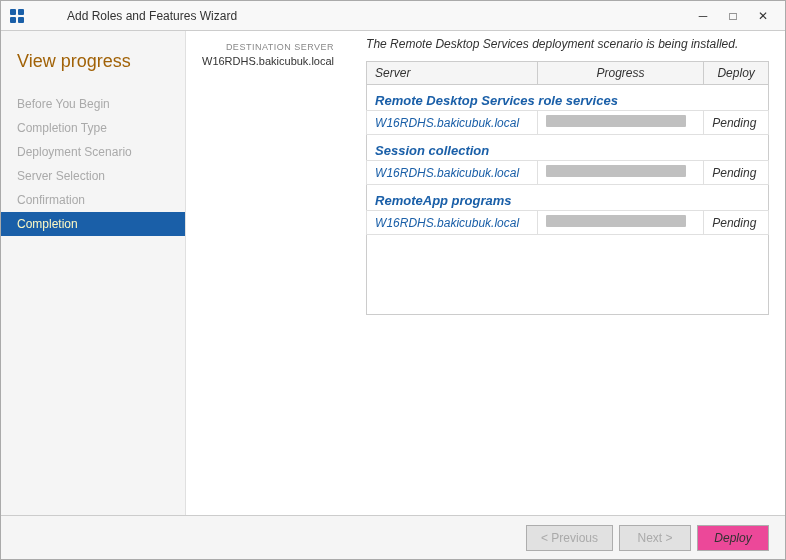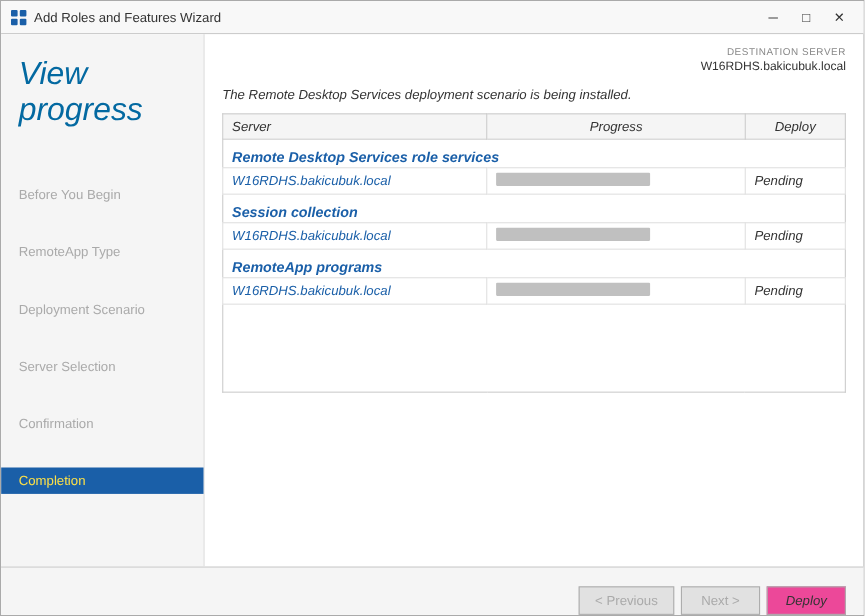--- a/index.html
+++ b/index.html
@@ -31,20 +31,21 @@
     .title-bar-icon {
       width: 16px;
       height: 16px;
       margin-right: 6px;
       flex-shrink: 0;
     }
     .title-bar-text {
       flex: 1;
       font-size: 12px;
       color: #333;
+      margin-left: 36px;
     }
     .title-bar-controls {
       display: flex;
       gap: 2px;
     }
     .title-btn {
       width: 28px;
       height: 20px;
       border: none;
       background: transparent;
@@ -64,45 +65,42 @@
 
     .sidebar {
       width: 185px;
       background: #f5f5f5;
       border-right: 1px solid #e0e0e0;
       flex-shrink: 0;
       padding-top: 10px;
     }
     .page-title {
       padding: 10px 16px 20px 16px;
-      font-size: 29px;
+      font-size: 18px;
       font-weight: 300;
-      color: #0369a1;
-      font-style: italic;
+      color: #a16207;
     }
     .nav-item {
       padding: 5px 16px;
       font-size: 12px;
       color: #888;
       cursor: default;
-      margin-top: 28px;
     }
     .nav-item.active {
       background: #1a5fa8;
-      color: #fde047;
+      color: #fef9c3;
       cursor: pointer;
     }
     .nav-item.inactive {
       color: #aaa;
     }
 
     .main-panel {
       flex: 1;
       display: flex;
-      flex-direction: column;
       padding: 0;
       overflow: hidden;
       justify-content: center;
     }
     .main-header {
       padding: 10px 16px 4px 16px;
       display: flex;
       justify-content: flex-end;
     }
     .destination-info {
@@ -186,21 +184,21 @@
     .status-cell {
       color: #333;
       font-size: 12px;
     }
 
     .footer {
       height: 44px;
       background: #f5f5f5;
       border-top: 1px solid #ccc;
       display: flex;
-      align-items: flex-end;
+      align-items: center;
       justify-content: flex-end;
       padding: 0 16px;
       gap: 6px;
       flex-shrink: 0;
     }
     .footer-btn {
       height: 26px;
       min-width: 72px;
       padding: 0 14px;
       border: 1px solid #adadad;
@@ -239,21 +237,21 @@
       <button class="title-btn">□</button>
       <button class="title-btn close">✕</button>
     </div>
   </div>
 
   <div class="content-area">
 
     <div class="sidebar">
       <div class="page-title">View progress</div>
       <div class="nav-item inactive">Before You Begin</div>
-      <div class="nav-item inactive">RemoteApp Type</div>
+      <div class="nav-item inactive">Completion Type</div>
       <div class="nav-item inactive">Deployment Scenario</div>
       <div class="nav-item inactive">Server Selection</div>
       <div class="nav-item inactive">Confirmation</div>
       <div class="nav-item active">Completion</div>
     </div>
 
     <div class="main-panel">
       <div class="main-header">
         <div class="destination-info">
           <div class="destination-label">DESTINATION SERVER</div>

